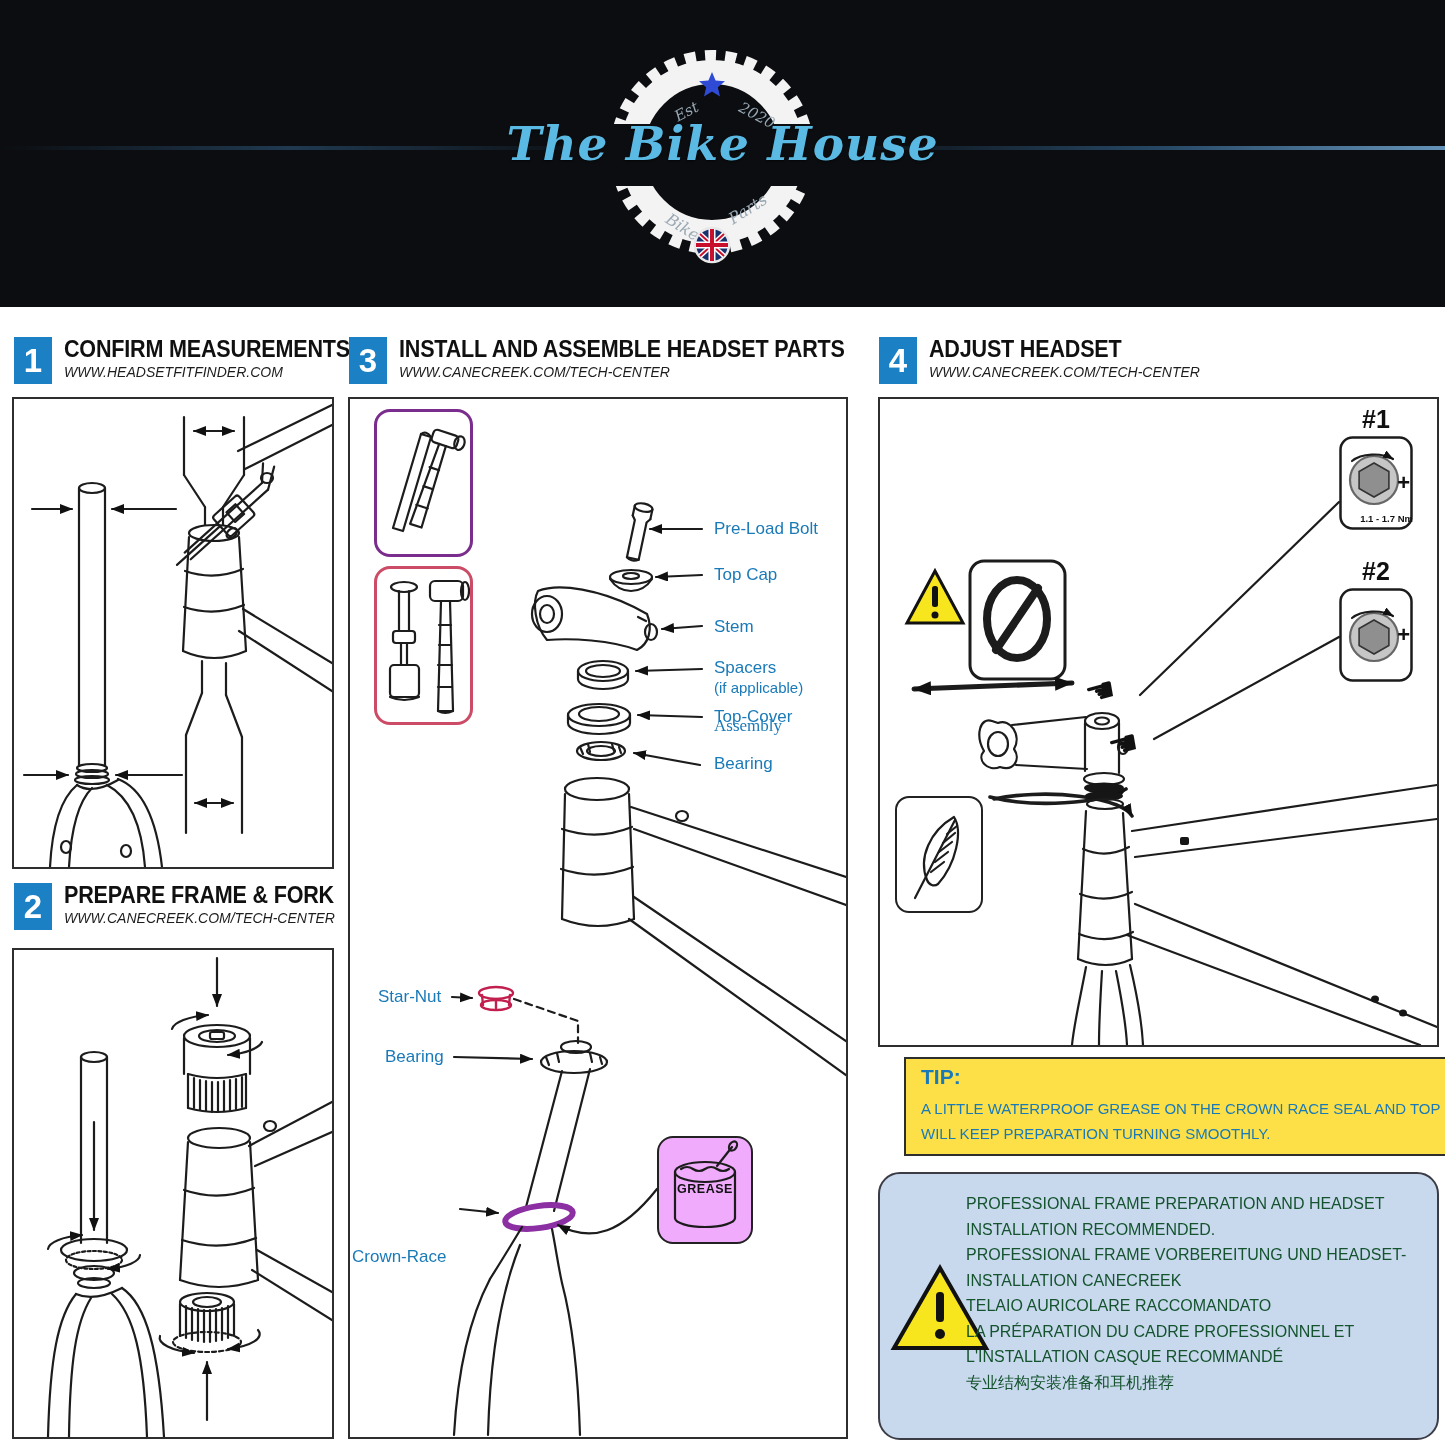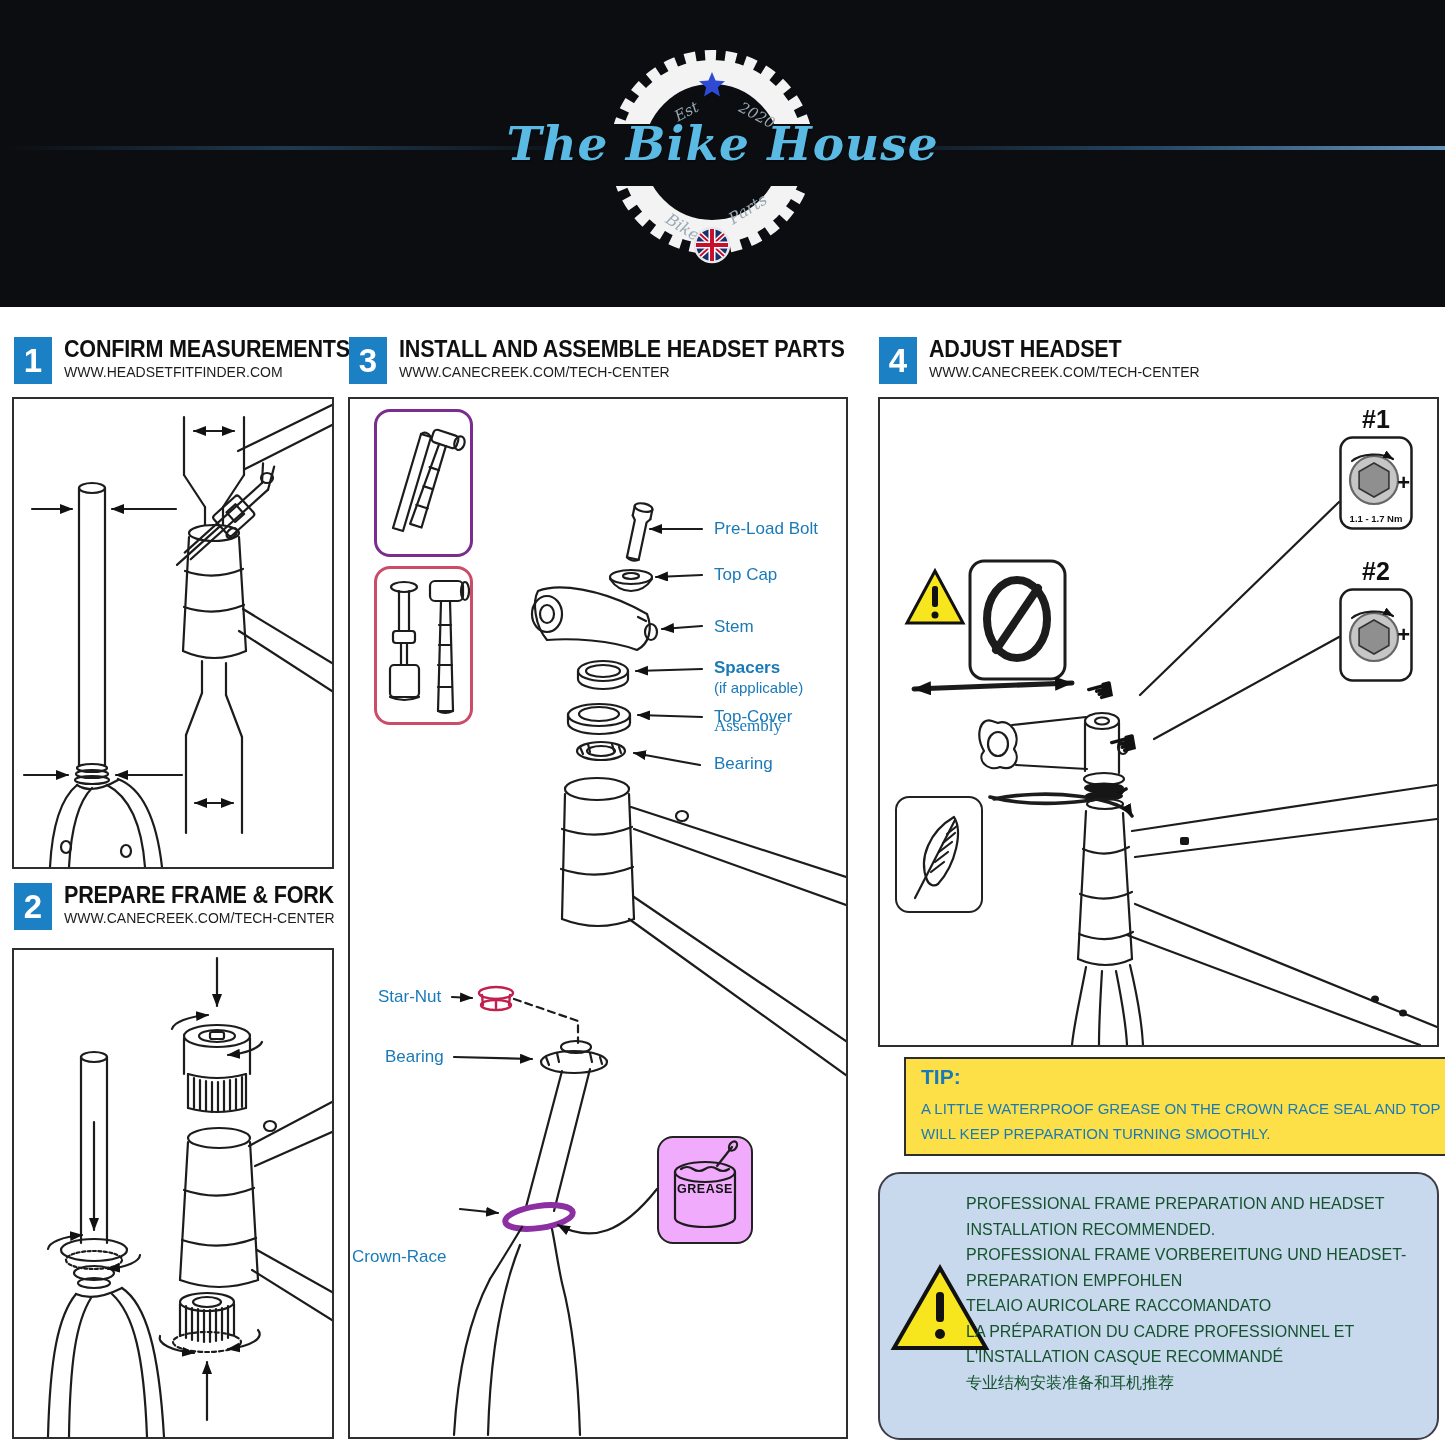--- a/index.html
+++ b/index.html
@@ -12,42 +12,42 @@
   .logo{position:absolute;left:577px;top:28px;width:270px;height:256px;}
   .brand{position:absolute;left:0;top:116px;width:1445px;text-align:center;
     font-family:"DejaVu Serif",serif;font-style:italic;font-weight:bold;
     font-size:47px;color:#5bbae4;letter-spacing:1px;text-shadow:0 1px 2px rgba(0,0,0,.6);}
   
   .sec-hdr{position:absolute;}
   .numsq{position:absolute;left:0;top:0;width:38px;height:47px;background:#1b80c4;color:#fff;
     font-weight:bold;font-size:33px;display:flex;align-items:center;justify-content:center;}
   .sec-title{position:absolute;left:50px;top:-2px;font-size:22px;font-weight:bold;color:#101010;
     letter-spacing:-0.2px;white-space:nowrap;transform:scale(.98,1.08);transform-origin:left top;}
-  .sec-url{position:absolute;left:50px;top:27px;font-size:14px;color:#1d1d1d;white-space:nowrap;}
+  .sec-url{position:absolute;left:50px;top:27px;font-size:14px;color:#1d1d1d;white-space:nowrap;font-style:italic;}
   
   .panel{position:absolute;background:#fff;border:2px solid #2e2e2e;}
   .art{position:absolute;left:0;top:0;}
   .art line,.art path,.art ellipse,.art rect,.art polyline,.art circle{
     stroke:#1c1c1c;stroke-width:2.2;fill:none;stroke-linecap:round;stroke-linejoin:round;}
   
   .blab{position:absolute;color:#1a7ab8;font-size:17px;white-space:nowrap;}
   .blab.small{font-size:15px;}
   
   .toolbox{position:absolute;background:#fff;border-radius:16px;}
   .toolbox.purple{border:3px solid #7b2d8e;}
   .toolbox.red{border:3px solid #cc4b66;}
   .greasebox{position:absolute;border:2.5px solid #222;border-radius:16px;background:#f0abfc;}
   .grease-label{position:absolute;left:0;top:44px;width:100%;text-align:center;
     font-size:12.5px;font-weight:bold;letter-spacing:.5px;color:#111;}
   
   .hextool{position:absolute;width:74px;}
   .hexlabel{width:74px;text-align:center;font-size:25px;font-weight:bold;color:#111;}
   .hexbox{position:relative;width:74px;height:94px;margin-top:2px;}
   .hexplus{position:absolute;right:3px;top:34px;font-size:22px;font-weight:bold;color:#111;}
-  .hextorque{position:absolute;left:0;bottom:6px;width:100%;text-align:center;
+  .hextorque{position:absolute;left:0;bottom:6px;width:100%;text-align:right;
     font-size:9.5px;font-weight:bold;color:#111;}
   .hand{position:absolute;font-family:"DejaVu Sans",sans-serif;font-size:34px;color:#111;
     transform:scaleX(-1) rotate(15deg);}
   .featherbox{position:absolute;border:2.5px solid #222;border-radius:14px;background:#fff;}
   
   .tipbox{position:absolute;border:2px solid #2e2e2e;background:#fde047;margin-left:26px;}
   .tip-title{position:absolute;left:15px;top:6px;font-size:21px;font-weight:bold;color:#1a7ab8;}
   .tip-line{position:absolute;left:15px;font-size:15px;color:#1a7ab8;white-space:nowrap;}
   
   .advbox{position:absolute;background:#c8d9ee;border:2.5px solid #3c3c46;border-radius:22px;}
@@ -399,21 +399,21 @@
         <path d="M16,80 A30,9 0 0 0 76,80"></path>
         <line x1="58" y1="28" x2="73" y2="9"></line>
         <ellipse cx="74" cy="8" rx="3.5" ry="5" transform="rotate(35 74 8)"></ellipse>
       </svg>
       <div class="grease-label">GREASE</div>
     </div>
 
     <div class="blab" style="left:364px;top:120px;">Pre-Load Bolt</div>
     <div class="blab" style="left:364px;top:166px;">Top Cap</div>
     <div class="blab" style="left:364px;top:218px;">Stem</div>
-    <div class="blab" style="left:364px;top:259px;font-weight:bold;">Spacers</div>
+    <div class="blab" style="left:364px;top:259px;">Spacers</div>
     <div class="blab small" style="left:364px;top:280px;text-align:right;">(if applicable)</div>
     <div class="blab" style="left:364px;top:308px;">Top-Cover</div>
     <div class="blab" style="left:364px;top:317px;font-family:Liberation Serif, serif;">Assembly</div>
     <div class="blab" style="left:364px;top:355px;">Bearing</div>
     <div class="blab" style="left:28px;top:588px;">Star-Nut</div>
     <div class="blab" style="left:35px;top:648px;">Bearing</div>
     <div class="blab" style="left:2px;top:800px;margin-top:48px;">Crown-Race</div>
   </div>
 
   <div class="panel" style="left:878px;top:397px;width:557px;height:646px;">
@@ -545,21 +545,21 @@
   <div class="advbox" style="left:878px;top:1172px;width:557px;height:264px;">
     <svg class="art" style="position:absolute;left:10px;top:90px;" width="100" height="88" viewBox="0 0 100 88">
       <polygon points="50,4 96,84 4,84" style="fill:#f7e51e;stroke:#111;stroke-width:4;"></polygon>
       <rect x="46" y="28" width="8" height="30" rx="3.5" style="fill:#111;stroke:none;"></rect>
       <circle cx="50" cy="70" r="5" style="fill:#111;stroke:none;"></circle>
     </svg>
     <div class="adv-lines">
       <div class="adv-line">PROFESSIONAL FRAME PREPARATION AND HEADSET</div>
       <div class="adv-line">INSTALLATION RECOMMENDED.</div>
       <div class="adv-line">PROFESSIONAL FRAME VORBEREITUNG UND HEADSET-</div>
-      <div class="adv-line">PREPARATION EMPFOHLEN</div>
+      <div class="adv-line">INSTALLATION CANECREEK</div>
       <div class="adv-line">TELAIO AURICOLARE RACCOMANDATO</div>
       <div class="adv-line">LA PRÉPARATION DU CADRE PROFESSIONNEL ET</div>
       <div class="adv-line">L'INSTALLATION CASQUE RECOMMANDÉ</div>
       <div class="adv-line">专业结构安装准备和耳机推荐</div>
     </div>
   </div>
 
 </div>
 
 </body></html>

